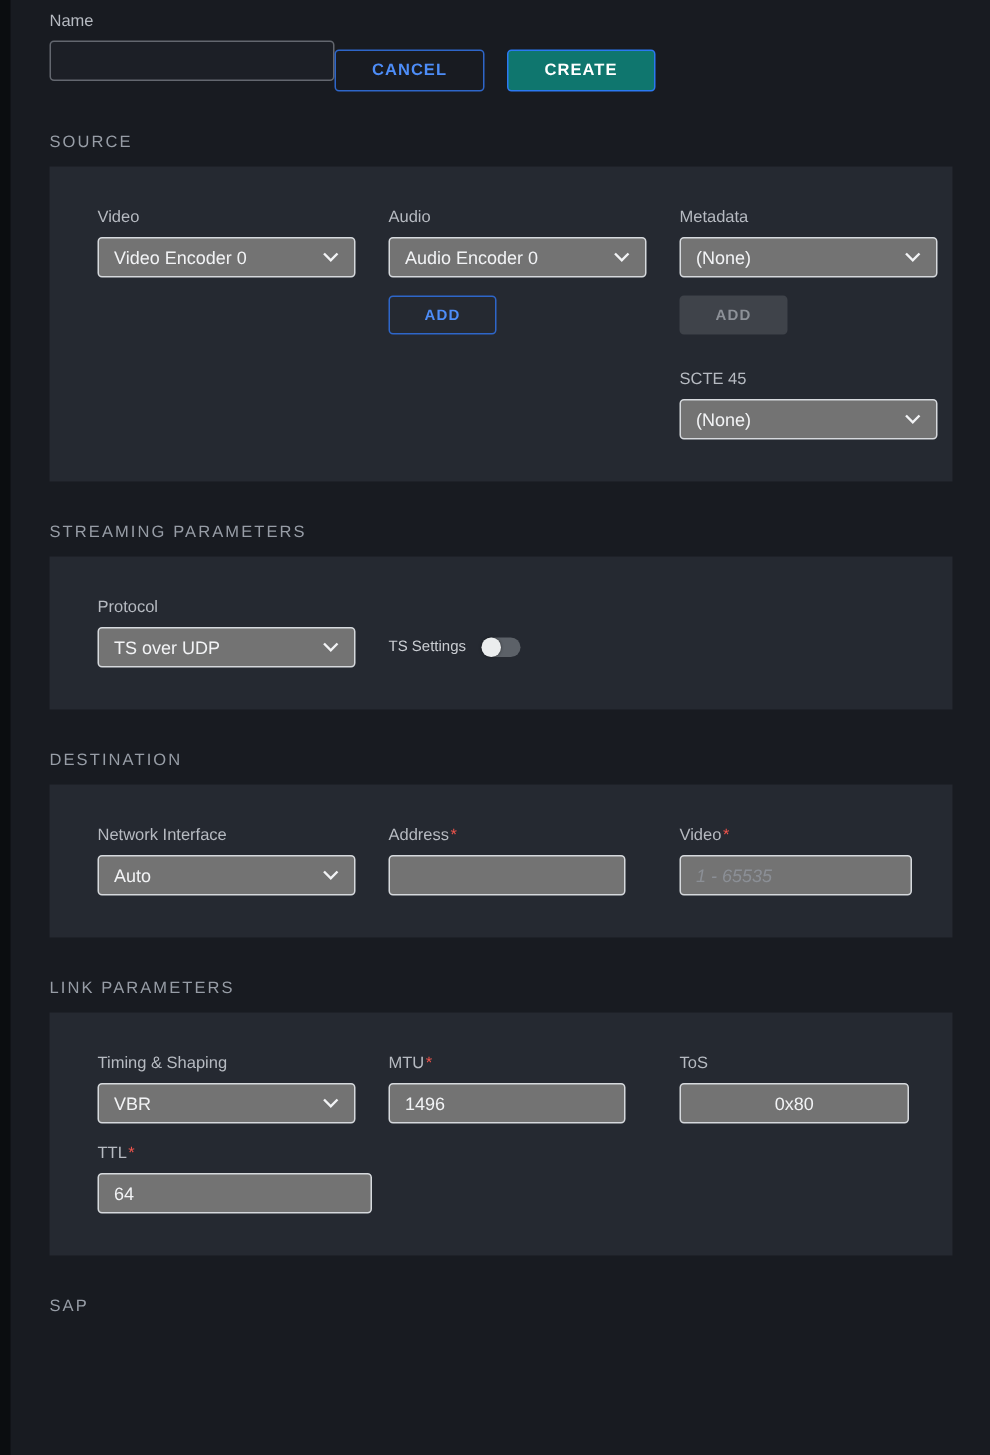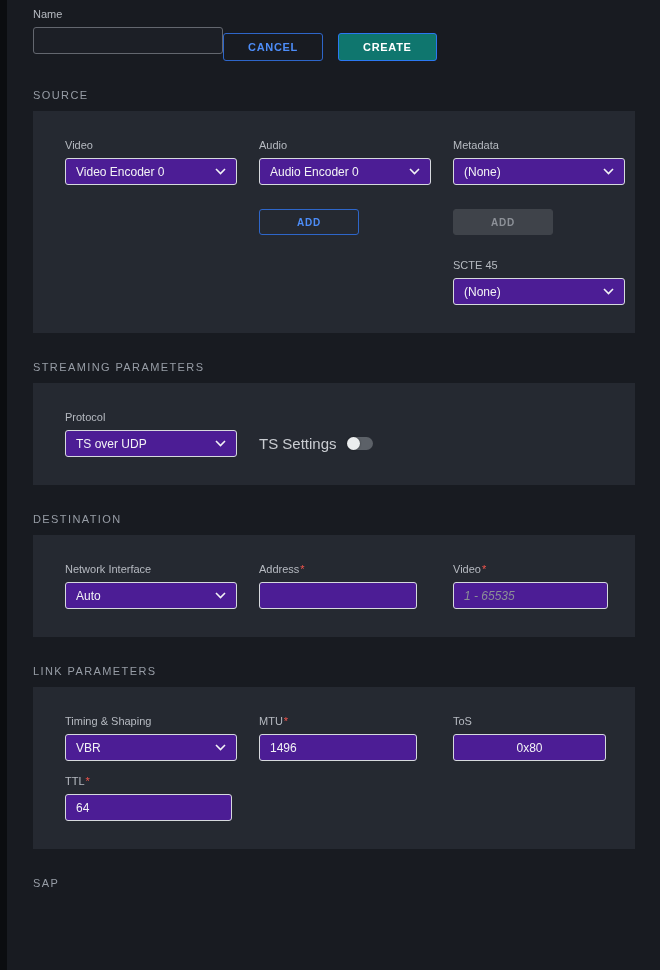--- a/index.html
+++ b/index.html
@@ -80,21 +80,21 @@
   .grid3 {
     display: grid;
     grid-template-columns: 172px 172px 172px;
     column-gap: 22px;
   }
   .group { display: flex; flex-direction: column; }
 
   
   .select,
   input.panel-input {
-    background: #4c1d95;
+    background: #737373;
     border: 1px solid #d6d9dd;
     border-radius: 3px;
     height: 27px;
     color: #f2f3f5;
     font-size: 12px;
     font-family: "Liberation Sans", sans-serif;
     width: 100%;
   }
   input.panel-input { padding: 0 10px; outline: none; }
   input.panel-input::placeholder { color: #8b8f96; font-style: italic; }
@@ -103,27 +103,27 @@
     align-items: center;
     justify-content: space-between;
     padding: 0 10px;
     cursor: pointer;
     user-select: none;
   }
   .chev { flex: 0 0 auto; margin-left: 8px; display: flex; }
 
   .btn-add {
     height: 26px;
-    width: 100px;
+    width: 72px;
     padding: 0;
     font-size: 10px;
     letter-spacing: .8px;
     font-weight: 700;
     border-radius: 3px;
-    margin-top: 24px;
+    margin-top: 12px;
     font-family: "Liberation Sans", sans-serif;
   }
   .btn-add.enabled {
     background: transparent;
     border: 1px solid #2e66c9;
     color: #4d8df8;
     cursor: pointer;
   }
   .btn-add.disabled {
     background: #3f434a;
@@ -135,21 +135,21 @@
   .mt14 { margin-top: 14px; }
 
   
   .toggle-row {
     display: flex;
     align-items: center;
     gap: 10px;
     height: 27px;
     align-self: end;
   }
-  .toggle-label { font-size: 15px; color: #c9ccd1; }
+  .toggle-label { font-size: 10px; color: #c9ccd1; }
   .toggle {
     width: 26px; height: 13px;
     border-radius: 7px;
     background: #5c6168;
     position: relative;
     cursor: pointer;
     flex: 0 0 auto;
   }
   .toggle .knob {
     position: absolute;
@@ -306,21 +306,21 @@
         <span class="field-label"><span>MTU</span><span class="req">*</span></span>
         <input class="panel-input" type="text" style="width: 158px;" value="1496">
       </div>
       <div class="group">
         <span class="field-label">ToS</span>
         <input class="panel-input" type="text" style="width: 153px; text-align: center;" value="0x80">
       </div>
 
       <div class="group mt14">
         <span class="field-label"><span>TTL</span><span class="req">*</span></span>
-        <input class="panel-input" type="text" style="width: 167px;" value="64">
+        <input class="panel-input" type="text" style="width: 183px;" value="64">
       </div>
       <div></div>
       <div></div>
     </div>
   </div>
 
   <div class="section-header">SAP</div>
 
 </div>
 

